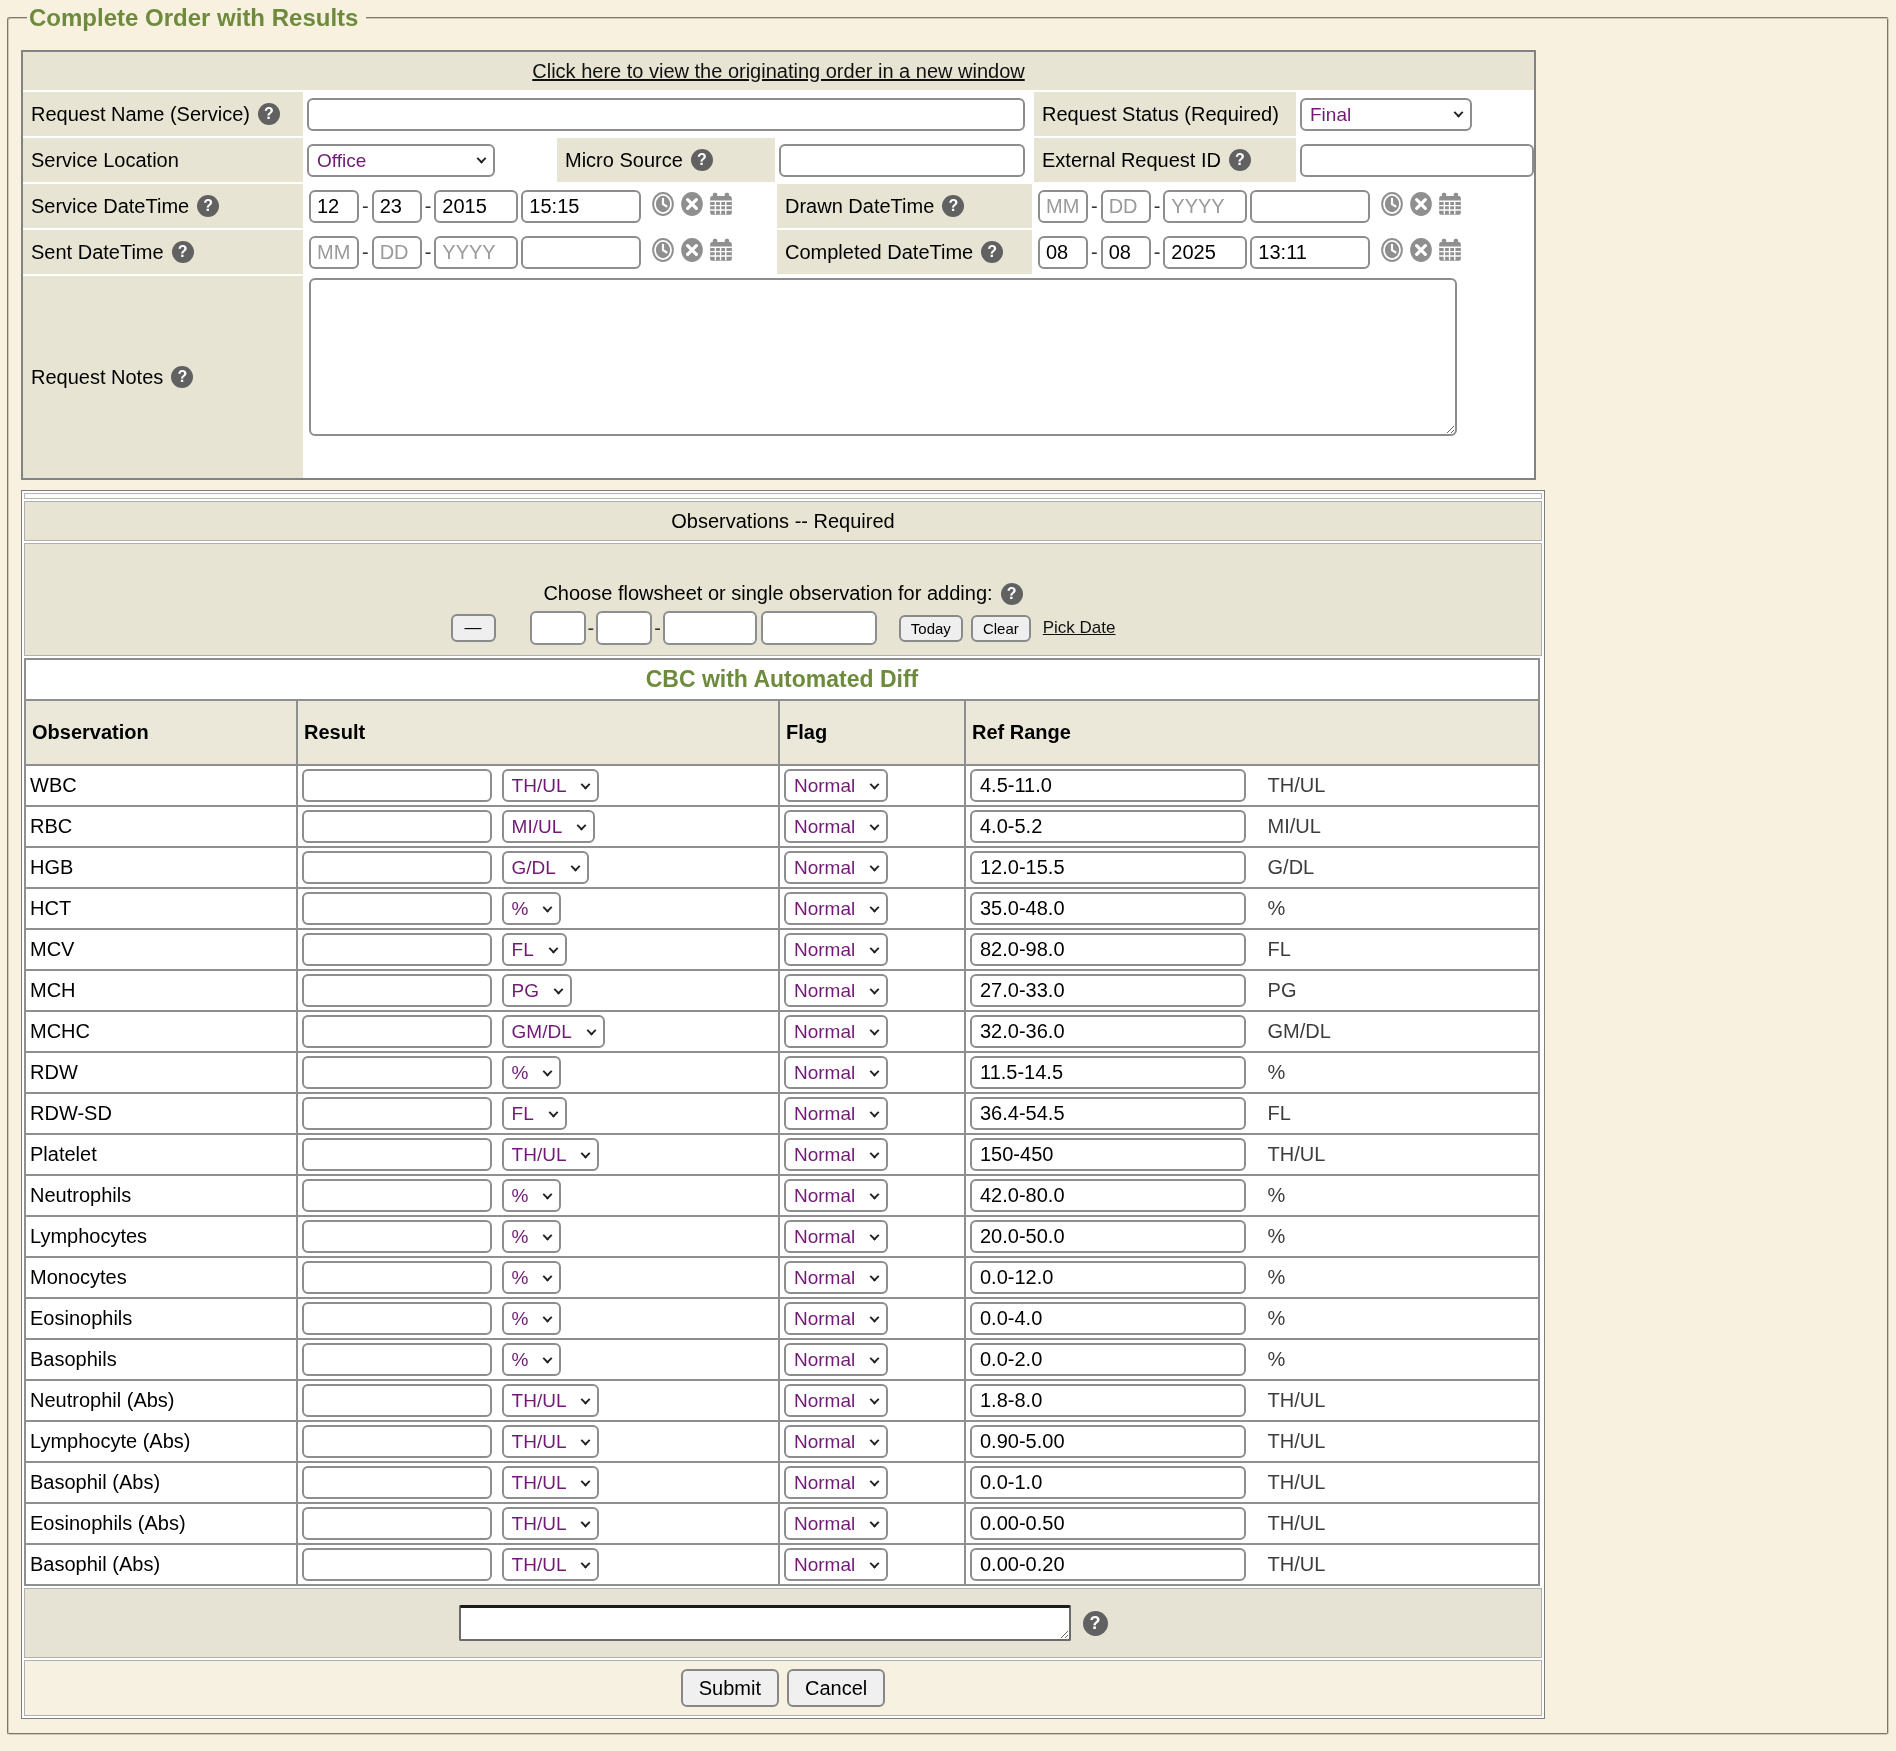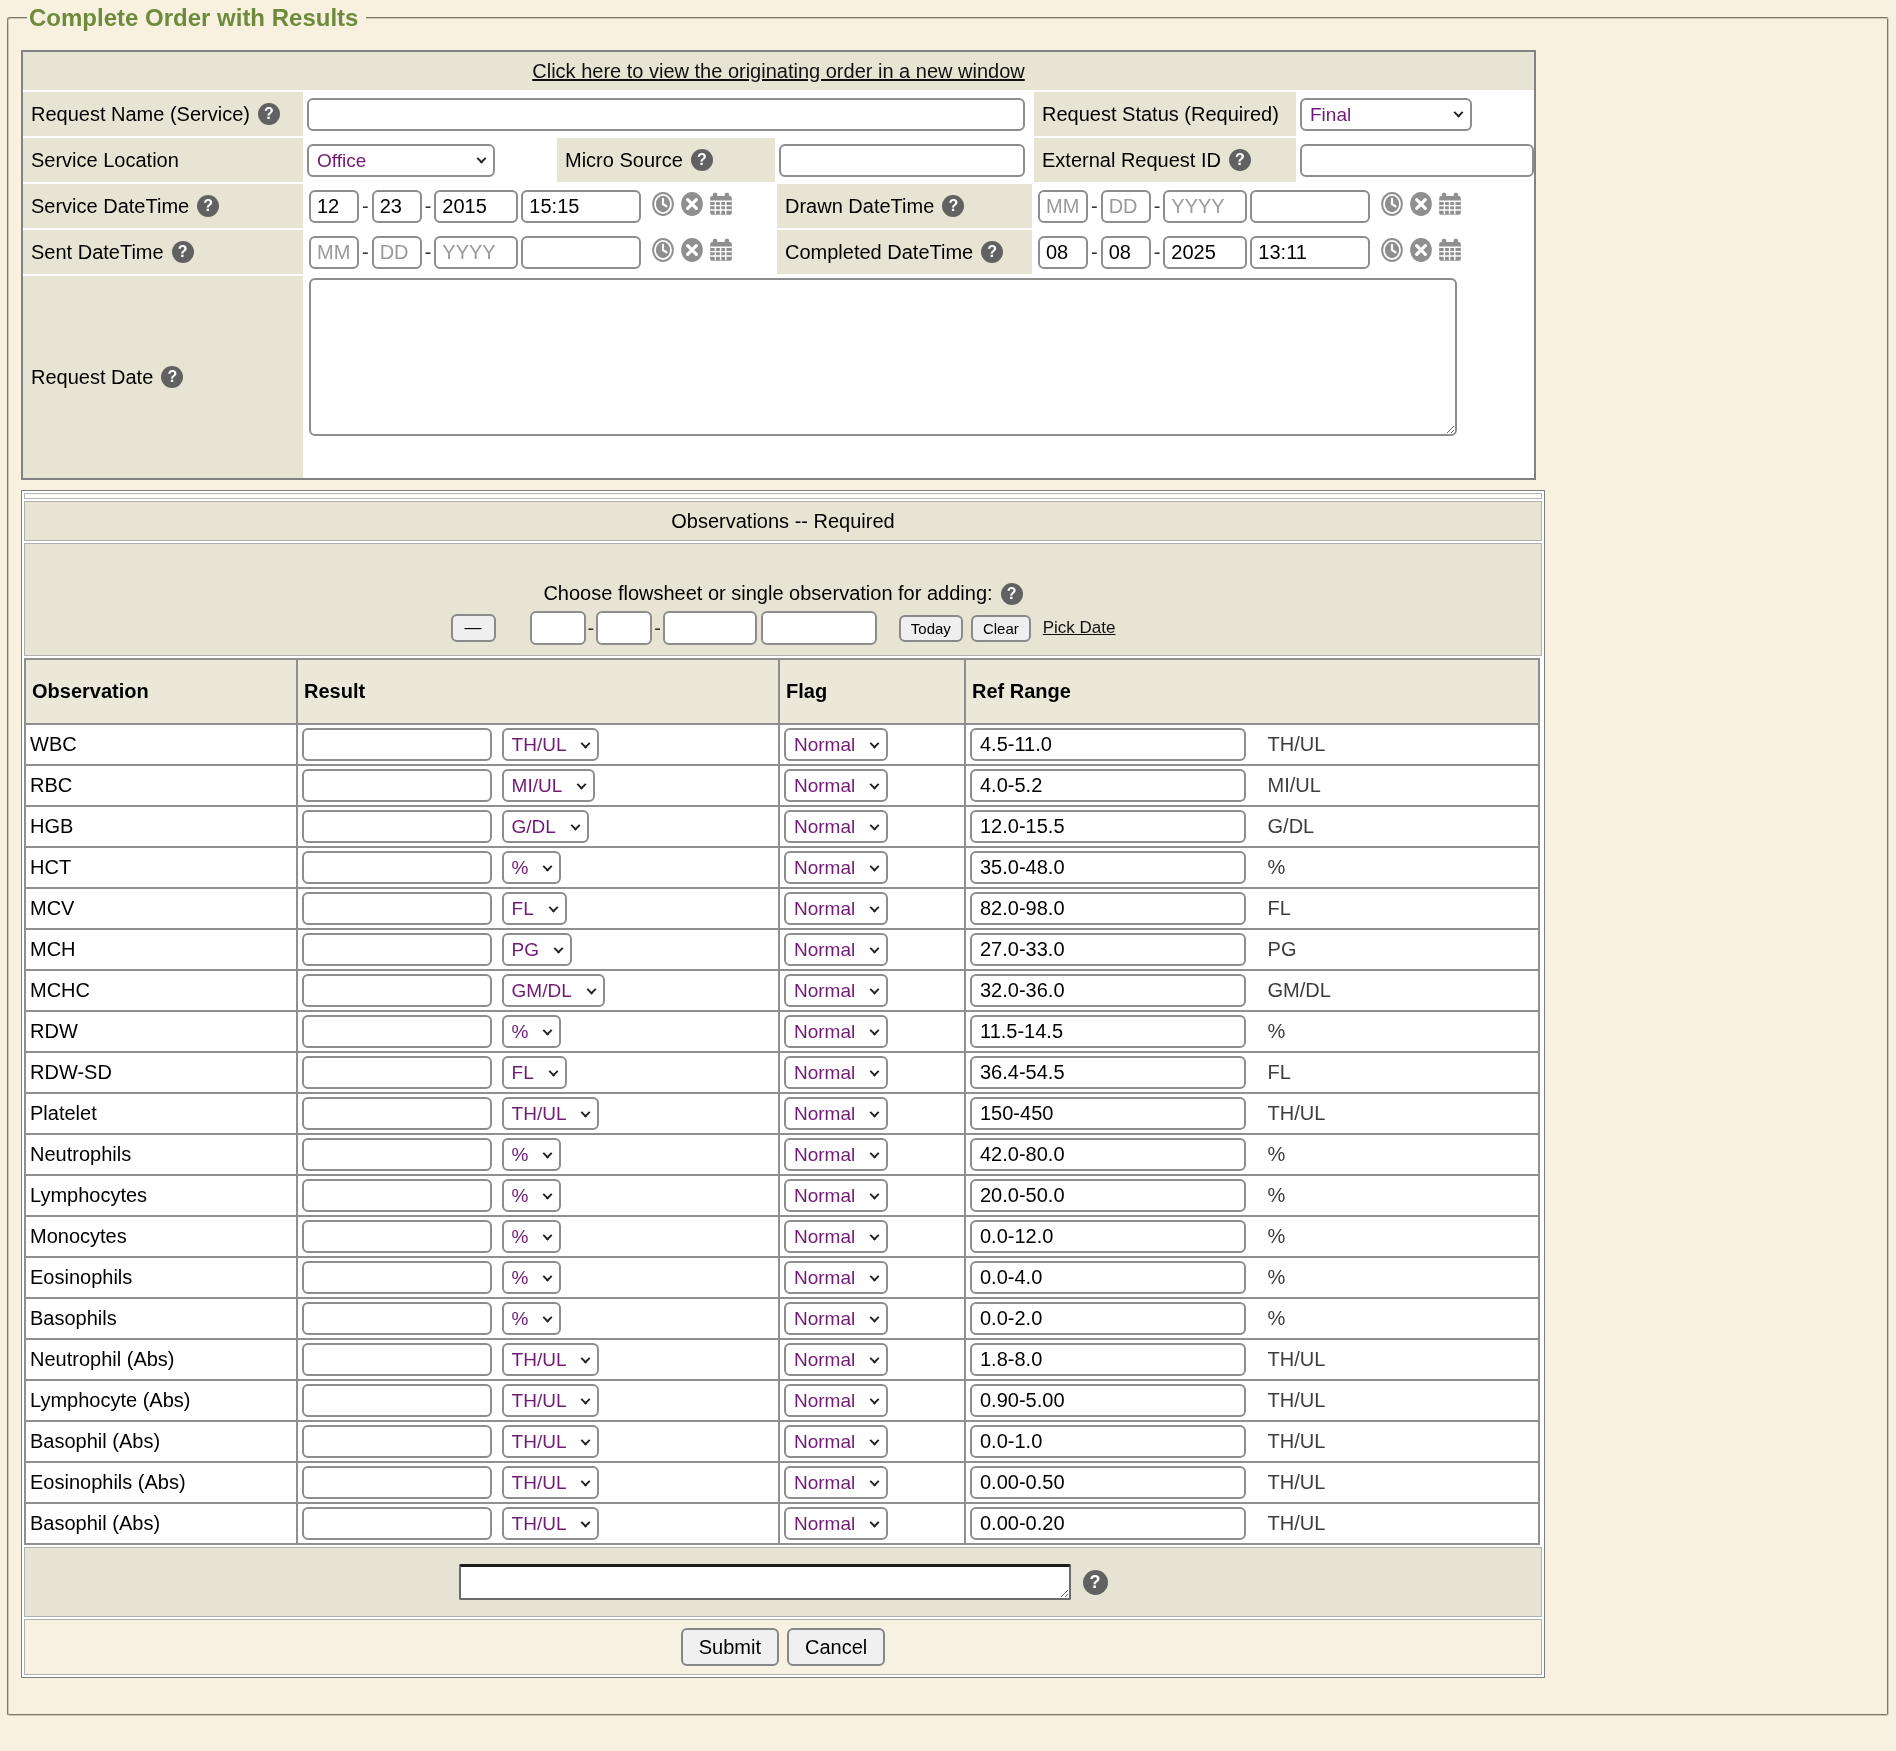--- a/index.html
+++ b/index.html
@@ -323,21 +323,21 @@
                   <rect x="15.5" y="1.5" width="4" height="5.5" rx="1.4" fill="#8f8f8f"></rect>
                   <path d="M2 9.5h20M6.8 9.5v12M11.6 9.5v12M16.4 9.5v12M2 13.5h20M2 17.5h20" stroke="#fff" stroke-width="1.3" fill="none"></path>
                 </svg>
     </span>
   </span>
 </span>
       </span>
     </div>
 
     <div class="cell lab" style="align-items:center;">
-      <span>Request Date</span>
+      <span>Request Notes</span>
       <span class="q">?</span>
     </div>
     <div class="cell wc" style="grid-column:2/7;align-items:flex-start;">
       <textarea class="notes" style=""></textarea>
     </div>
   </div>
 
   <div class="obsbox">
     <div class="strip"></div>
 
@@ -360,20 +360,23 @@
         <input class="tin pin w4" style="">
         <button class="minibtn todaybtn">Today</button>
         <button class="minibtn clearbtn">Clear</button>
         <a class="hlink pickdate">Pick Date</a>
       </div>
     </div>
 
     <table class="cbc">
       <tbody id="obs-tbody">
         <tr>
+          <td class="ttl" colspan="4">CBC with Automated Diff</td>
+        </tr>
+        <tr>
           <th class="h-obs">Observation</th>
           <th class="h-res">Result</th>
           <th class="h-flag">Flag</th>
           <th class="h-ref">Ref Range</th>
         </tr>
 
   <tr>
     <td class="c-obs"><span>WBC</span></td>
     <td class="c-res">
       <input class="tin res-in" style="">

